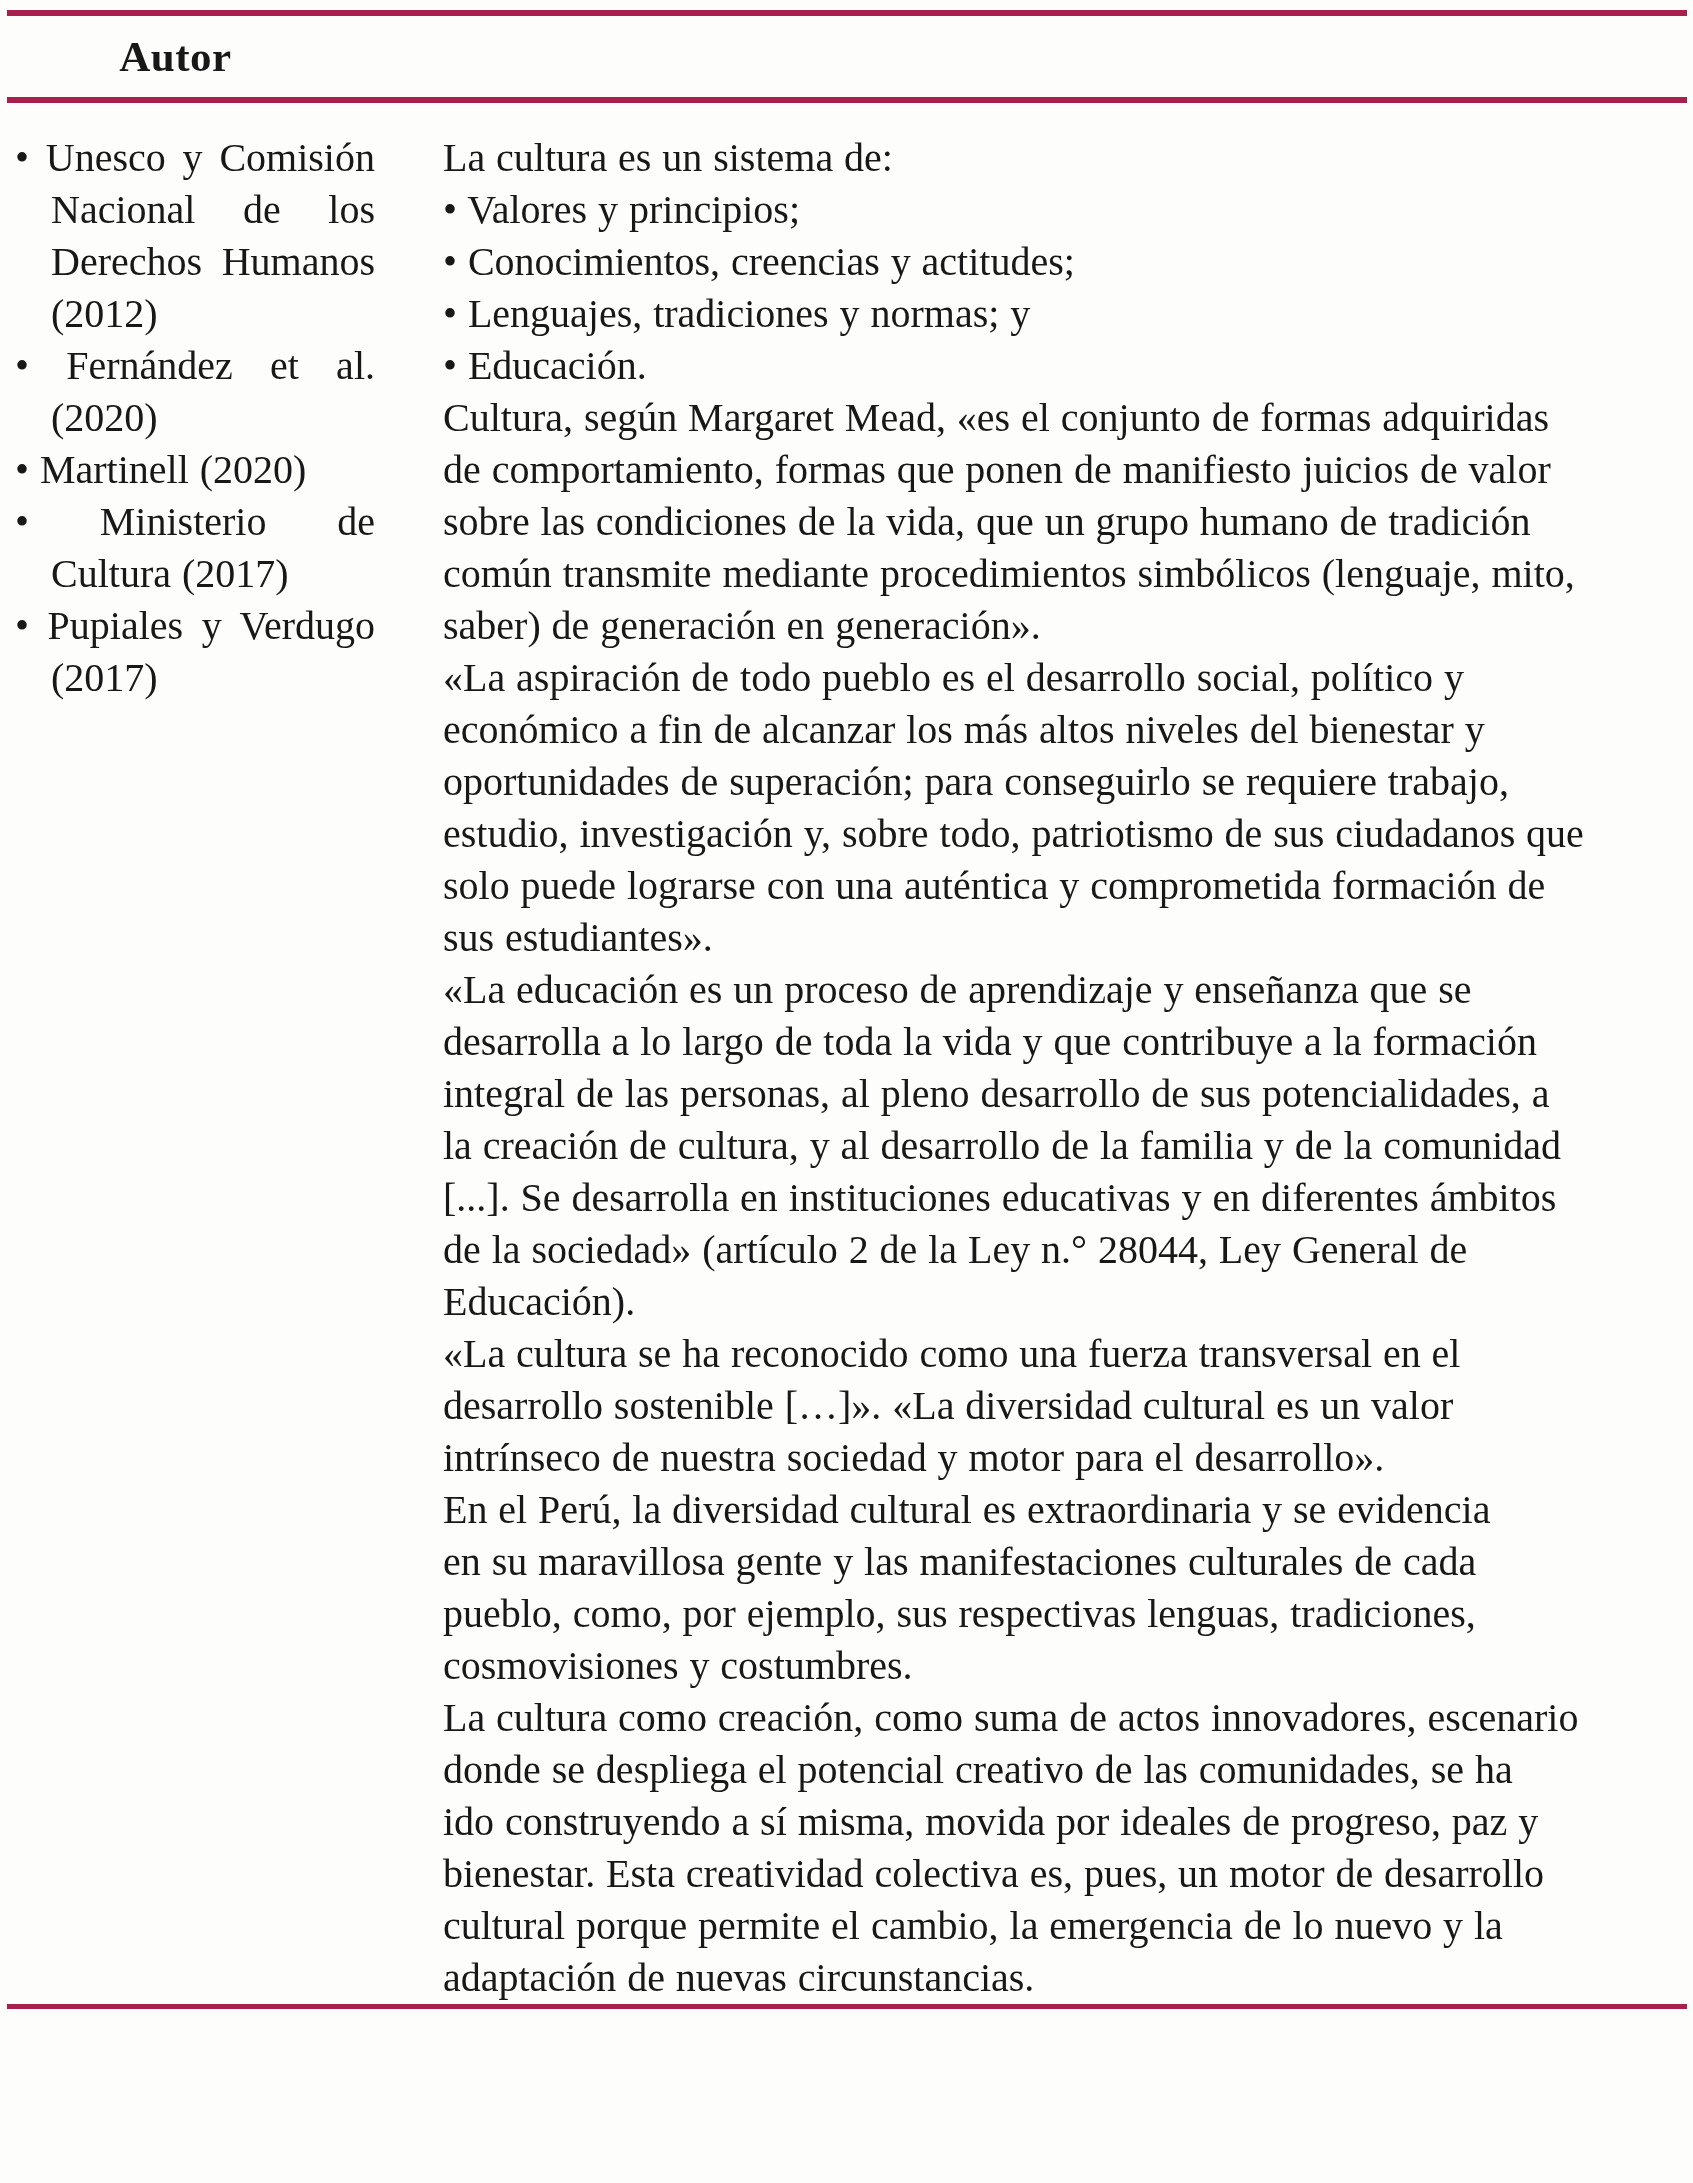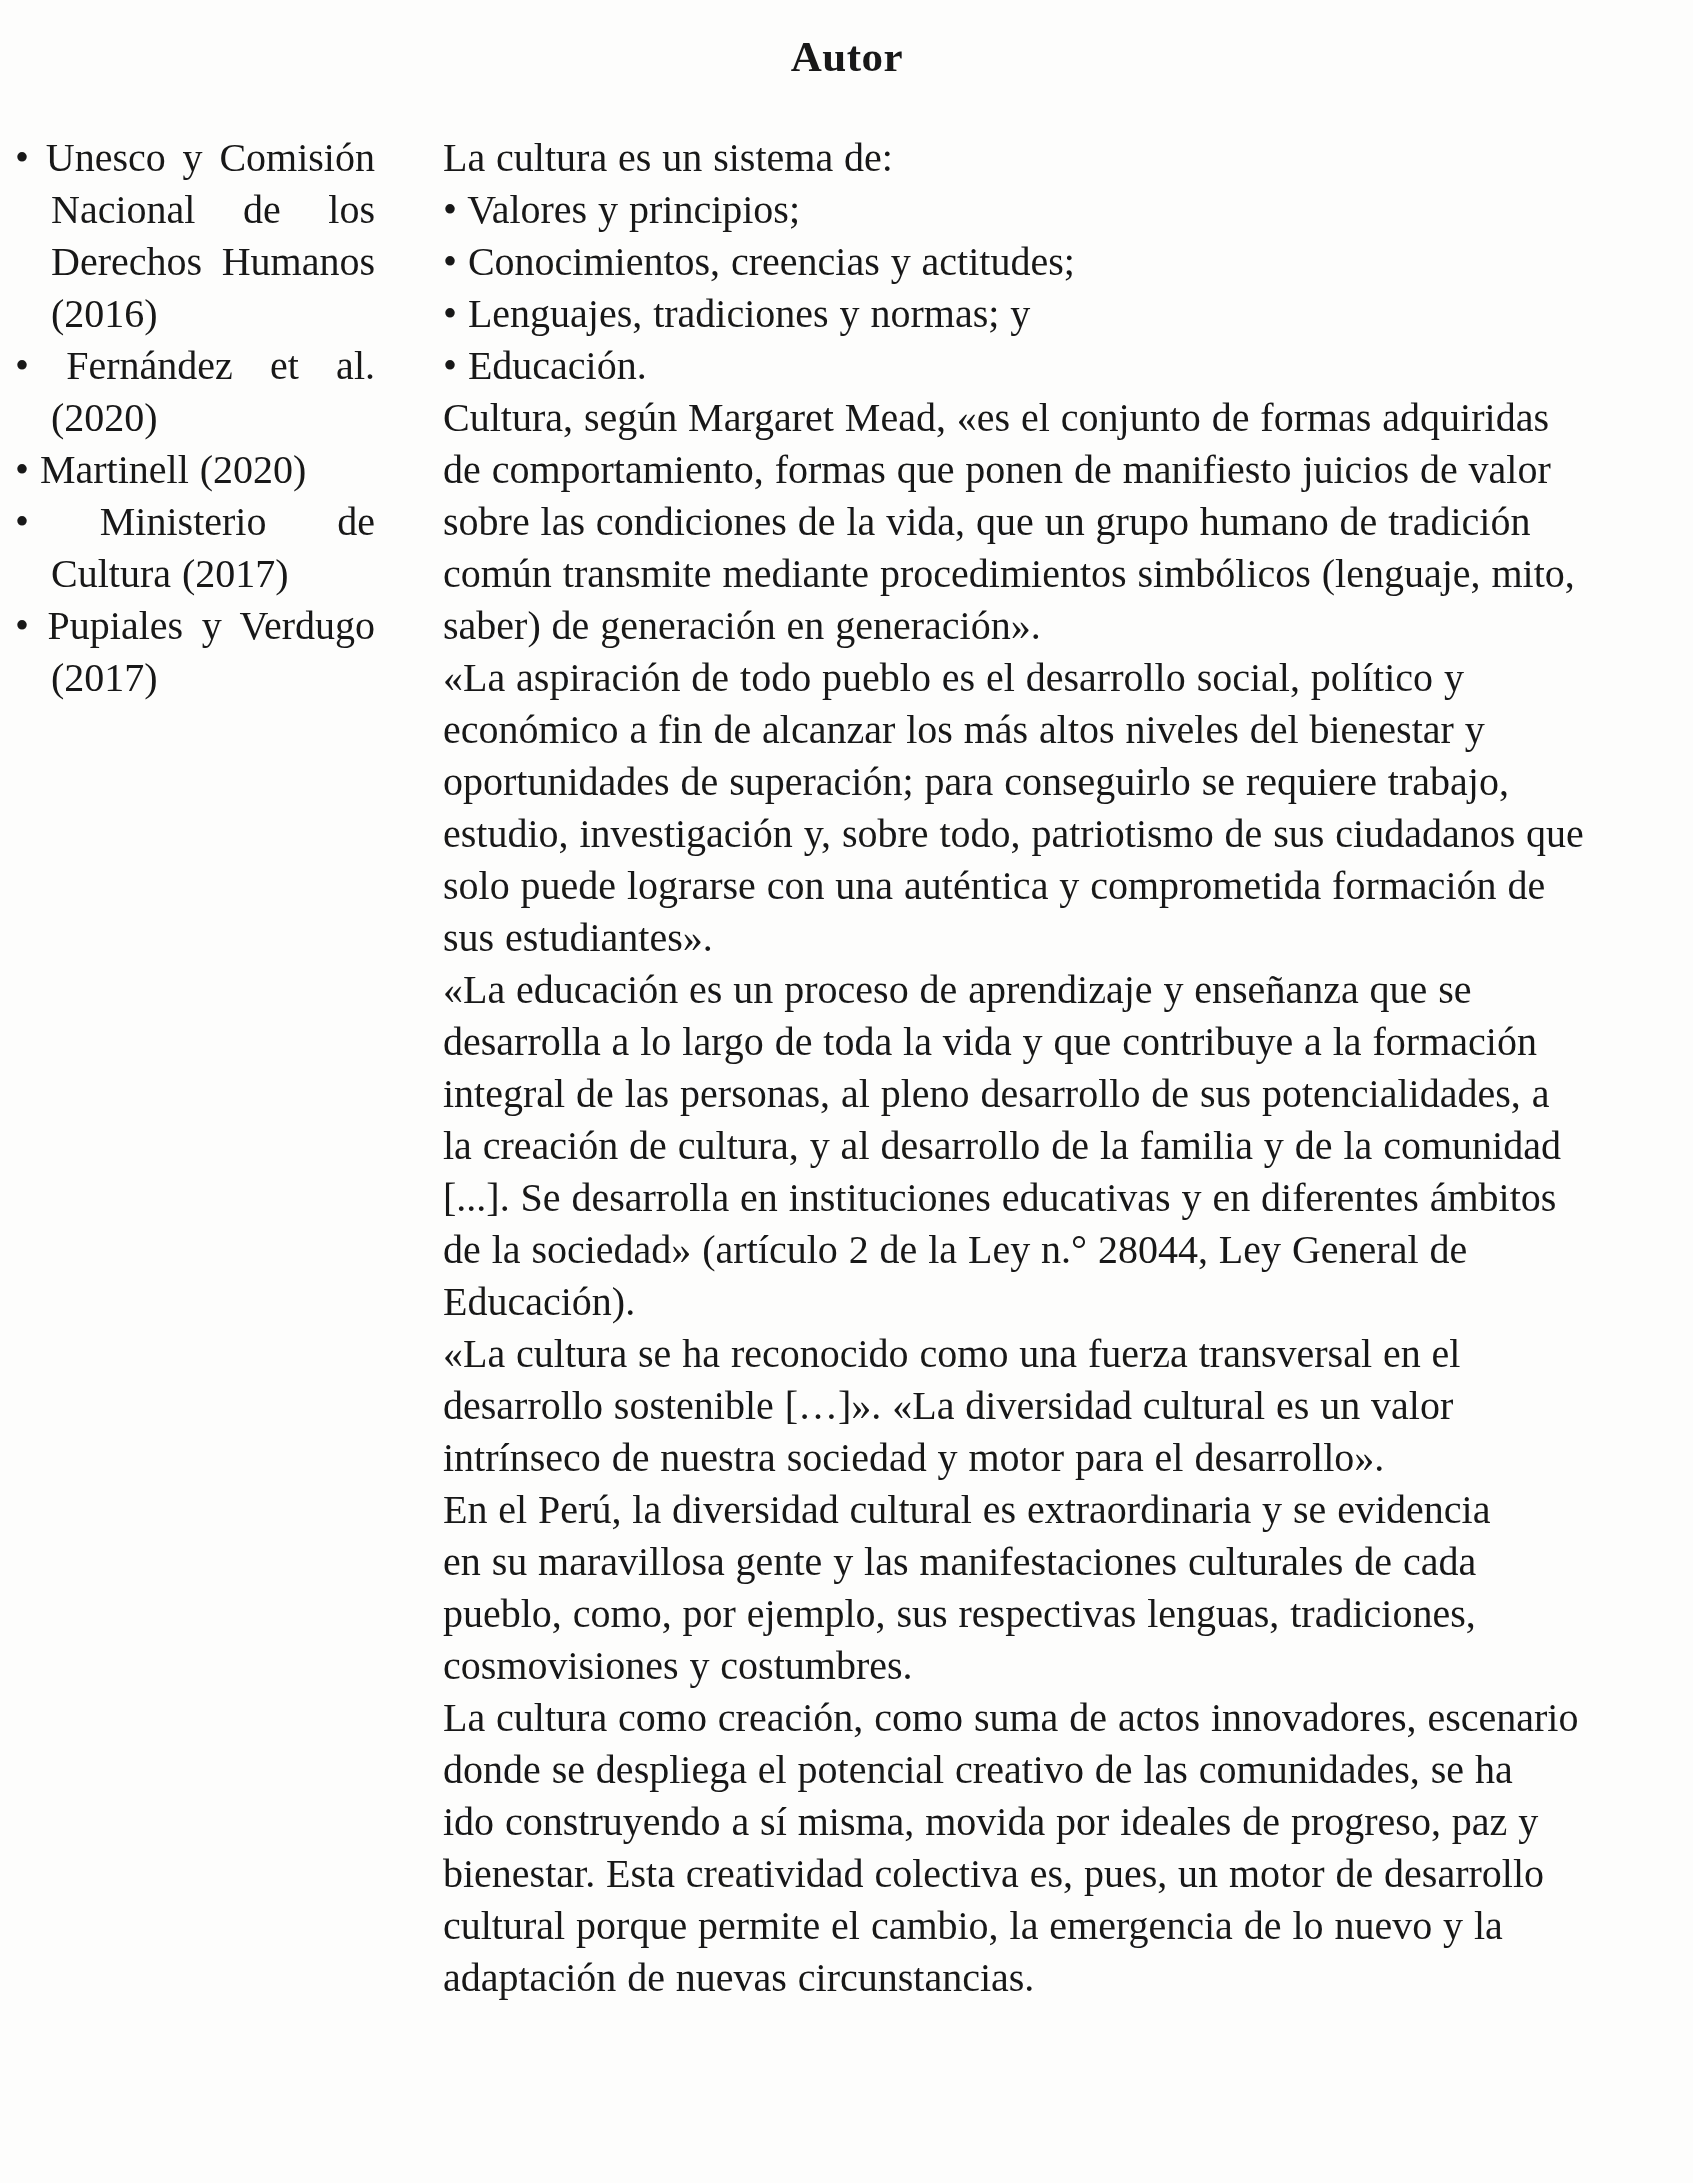--- a/index.html
+++ b/index.html
@@ -11,21 +11,20 @@
     position: relative;
     width: 1694px;
     height: 2183px;
     background: #fdfdfc;
     font-family: "Liberation Serif", "DejaVu Serif", serif;
     color: #181818;
     overflow: hidden;
     display: flex;
     flex-direction: column;
     box-sizing: border-box;
-    align-items: center;
   }
   .rule {
     height: 5.7px;
     margin: 0 6.6px;
     background: #a8204e;
     flex: 0 0 auto;
   }
   .rule-top { margin-top: 10.4px; height: 5.2px; }
   .rule-mid { height: 6.2px; }
   .rule-bottom { height: 5.7px; }
@@ -87,21 +86,21 @@
 
   <div class="header-row">
     <div class="th th-author">Autor</div>
   </div>
 
   <div class="rule rule-mid"></div>
 
   <div class="body-row">
 
     <div class="col col-authors">
-      <div class="author-item">• Unesco y Comisión Nacional de los Derechos Humanos (2016)</div>
+      <div class="author-item">• Unesco y Comisión Nacional de los Derechos Humanos (2012)</div>
       <div class="author-item">• Fernández et al. (2020)</div>
       <div class="author-item">• Martinell (2020)</div>
       <div class="author-item">• Ministerio de Cultura (2017)</div>
       <div class="author-item">• Pupiales y Verdugo (2017)</div>
     </div>
 
     <div class="col col-concept">
       <div class="concept-block">La cultura es un sistema de:
 • Valores y principios;
 • Conocimientos, creencias y actitudes;

